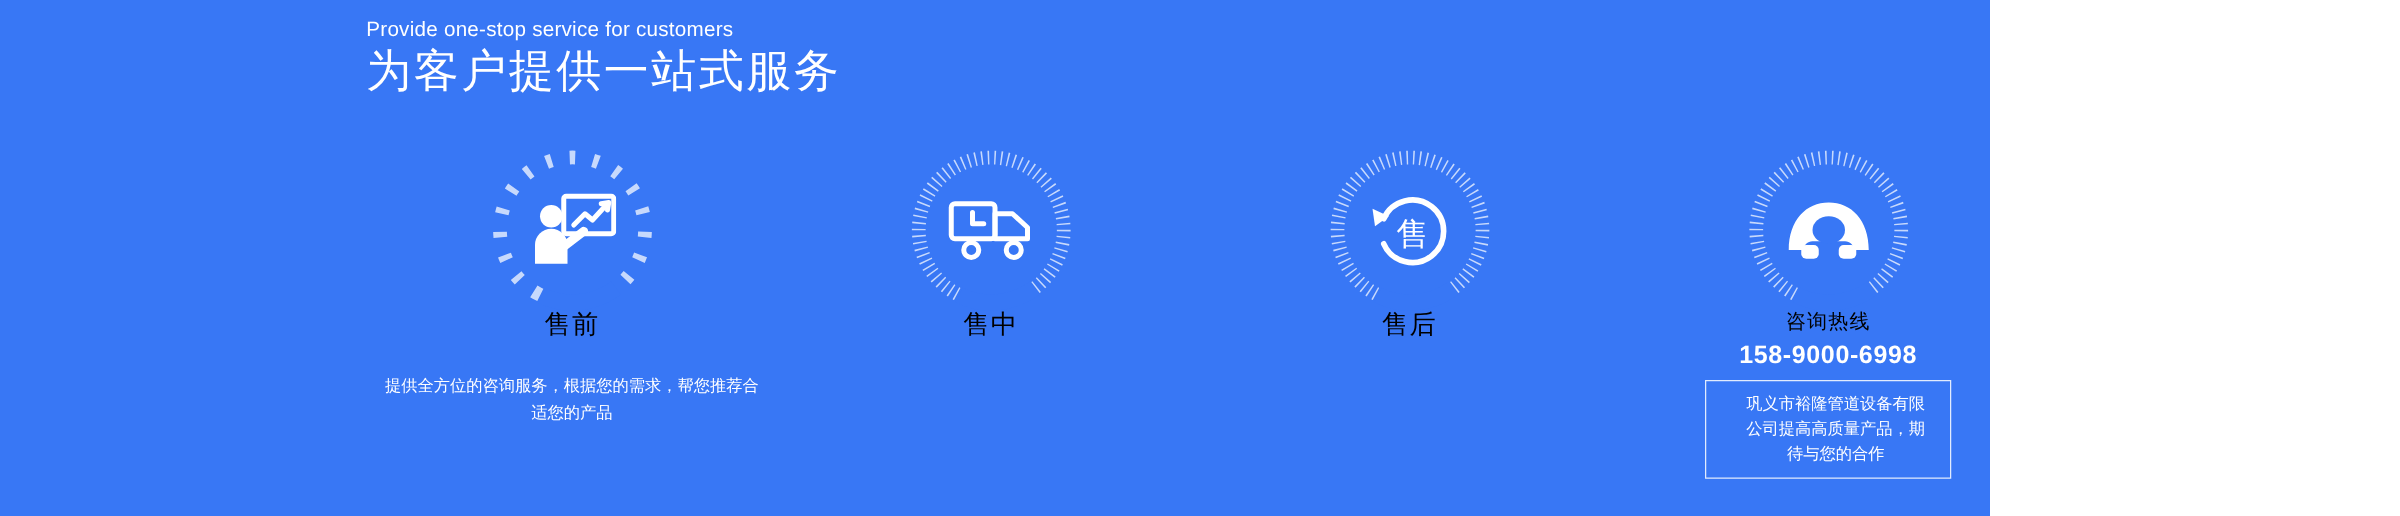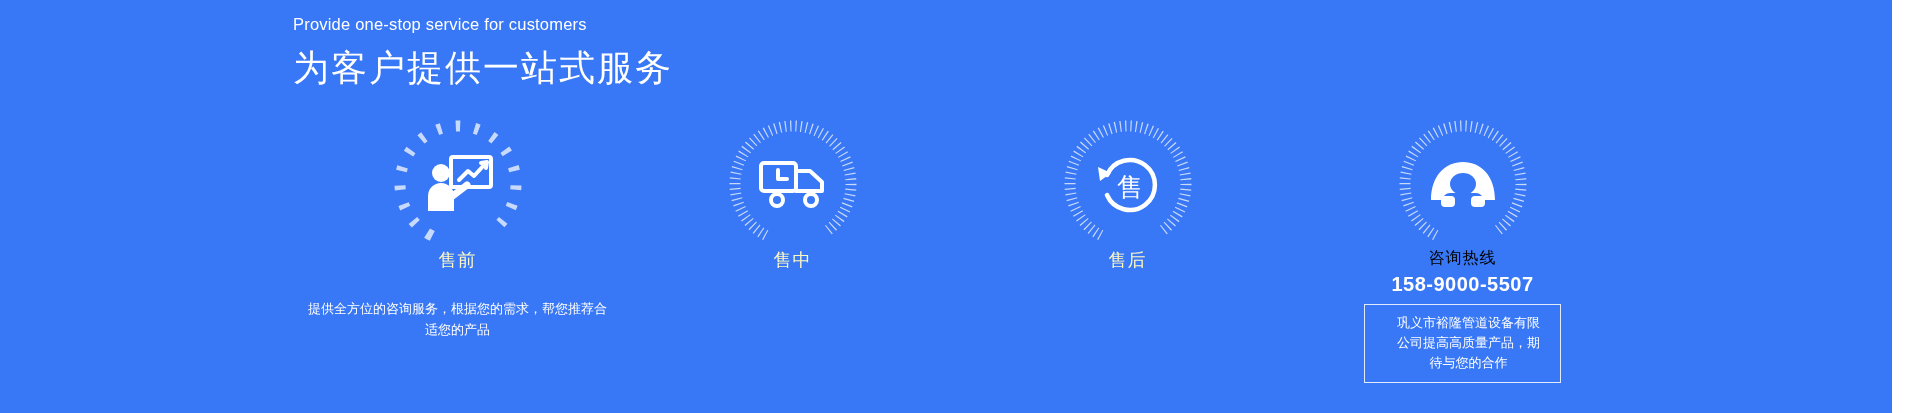--- a/index.html
+++ b/index.html
@@ -7,21 +7,21 @@
     padding: 0;
   }
   body {
     width: 1920px;
     height: 413px;
     overflow: hidden;
     font-family: "Liberation Sans", "DejaVu Sans", sans-serif;
   }
   #banner {
     position: relative;
-    width: 1892px;
+    width: 1592px;
     height: 413px;
     background: #3877F5;
     color: #ffffff;
     overflow: hidden;
   }
   
   .heading-block {
     position: absolute;
     left: 293px;
     top: 14px;
@@ -29,21 +29,20 @@
   }
   .subtitle-en {
     font-size: 16.5px;
     line-height: 20px;
     letter-spacing: 0.2px;
     color: #ffffff;
     font-weight: 400;
     white-space: nowrap;
   }
   .title-cn {
-    margin-top: 11px;
     font-size: 36px;
     line-height: 46px;
     letter-spacing: 2px;
     color: #ffffff;
     font-weight: 400;
     white-space: nowrap;
   }
   
   .columns {
     position: absolute;
@@ -83,25 +82,25 @@
     height: 74px;
     display: flex;
     align-items: center;
     justify-content: center;
   }
   .icon-glyph svg {
     display: block;
   }
   .col-title {
     margin-top: -4px;
-    font-size: 18px;
+    font-size: 21px;
     line-height: 28px;
     letter-spacing: 1px;
     font-weight: 400;
-    color: #fef9c3;
+    color: #000000;
     text-align: center;
   }
   .col-desc {
     margin-top: 24px;
     font-size: 13px;
     line-height: 21px;
     color: #ffffff;
     width: 300px;
     word-break: break-all;
   }
@@ -210,18 +209,18 @@
         <div class="icon-glyph">
           <svg width="72" height="56" viewBox="0 0 72 56">
             <path d="M4 44 C4 20 18 6 36 6 C54 6 68 20 68 44 L56 44 C56 40 53 37 49 37 L23 37 C19 37 16 40 16 44 Z" fill="#ffffff"></path>
             <ellipse cx="36" cy="28" rx="13" ry="11" fill="#3877F5"></ellipse>
             <rect x="14" y="40" width="14" height="11" rx="4" fill="#ffffff"></rect>
             <rect x="44" y="40" width="14" height="11" rx="4" fill="#ffffff"></rect>
           </svg>
         </div>
       </div>
       <div class="hotline-label">咨询热线</div>
-      <div class="hotline-number">158-9000-5507</div>
+      <div class="hotline-number">158-9000-6998</div>
       <div class="company-box">巩义市裕隆管道设备有限公司提高高质量产品，期待与您的合作</div>
     </div>
 
   </div>
 </div>
 
 </body></html>

